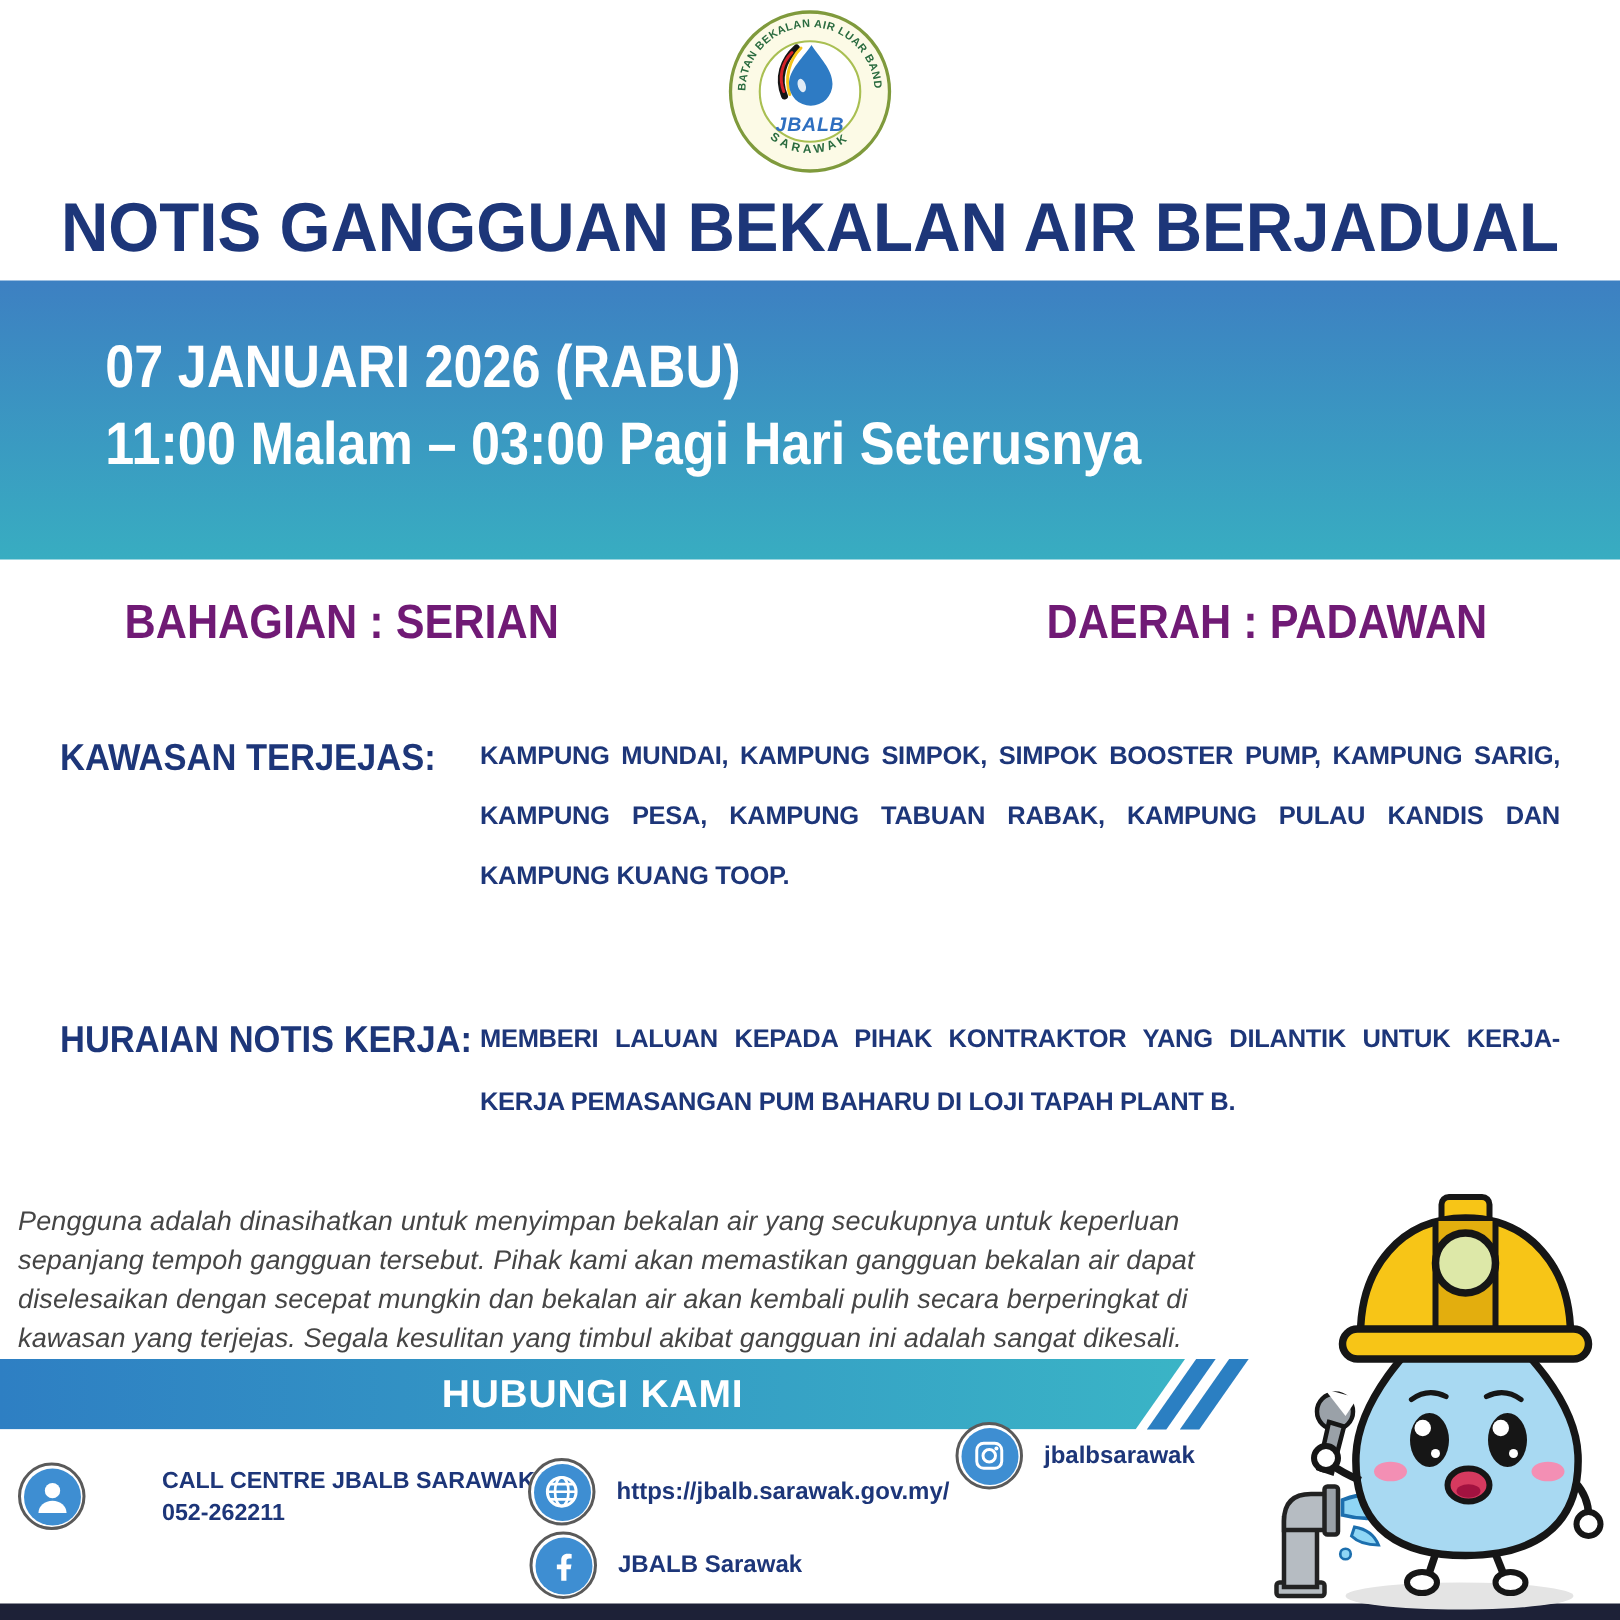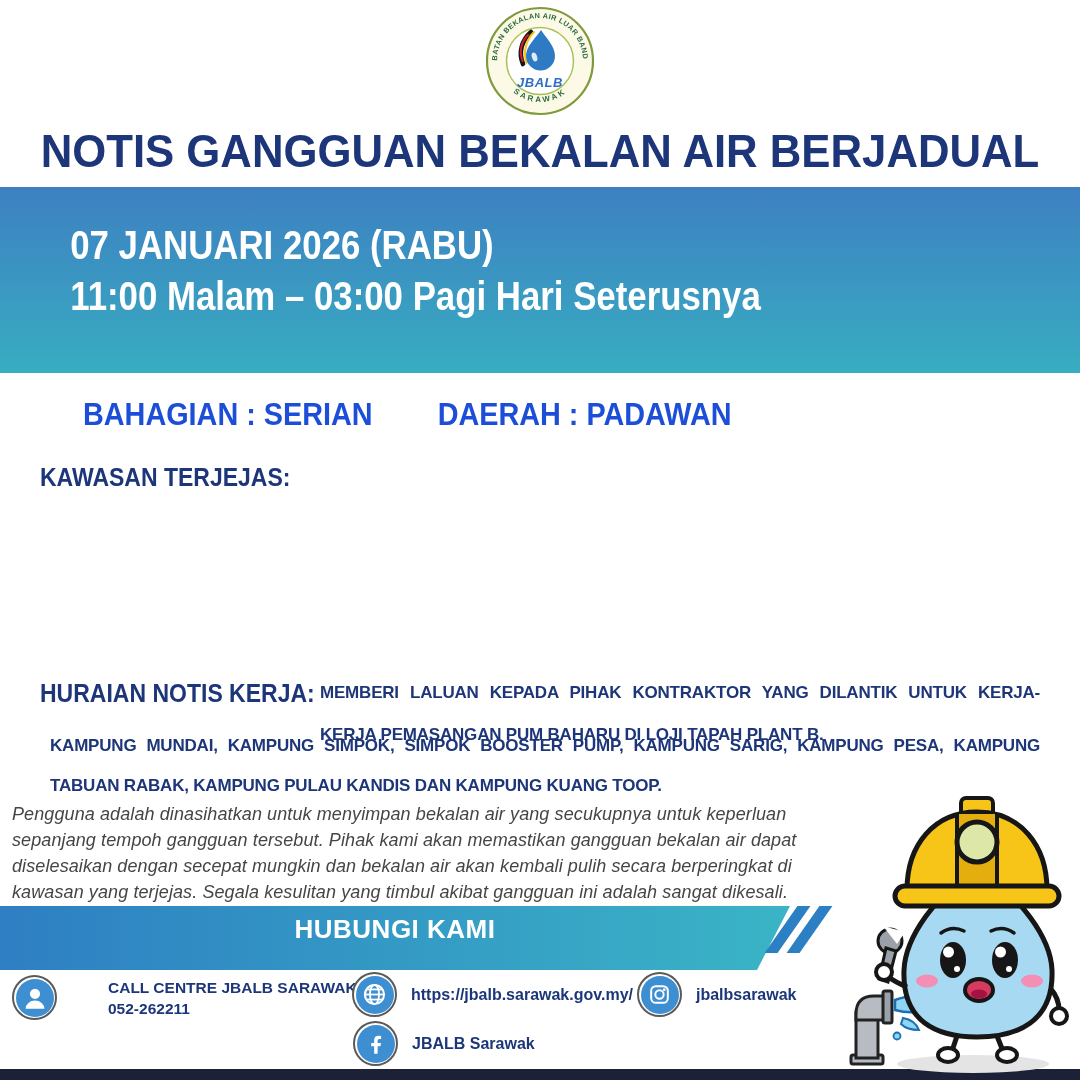--- a/index.html
+++ b/index.html
@@ -18,47 +18,47 @@
   }
   
   .band {
     position:absolute; top:187px; left:0; width:100%; height:186px;
     background:linear-gradient(180deg, #3d80c2 0%, #38adc1 100%);
     color:#ffffff; text-align:left; padding-top:33px;
   }
   .band-line { font-size:40px; font-weight:bold; line-height:51px;
     transform:scaleX(0.87); transform-origin:center; white-space:nowrap; }
   
-  .region-row { position:absolute; top:396px; left:0; width:100%; padding:0 60px 0 83px;
-    display:flex; justify-content:flex-start; color:#1d4ed8; }
+  .region-row { position:absolute; top:396px; left:0; width:100%; padding:0 88px 0 83px;
+    display:flex; justify-content:space-between; color:#701a75; }
   .region-left  { font-size:32px; font-weight:bold; transform:scaleX(0.9); transform-origin:left; white-space:nowrap; }
   .region-right { font-size:32px; font-weight:bold; transform:scaleX(0.9); transform-origin:right; white-space:nowrap; }
   
   .detail { position:absolute; left:40px; width:1000px; display:flex; color:#1d3679; }
-  .detail.kawasan { top:456px;flex-direction:column; }
+  .detail.kawasan { top:484px; }
   .detail.huraian { top:672px; }
   .detail-label {
     width:270px; flex:0 0 270px; display:flex; justify-content:space-between;
     font-size:25px; font-weight:bold; padding-top:7px;
     transform:scaleX(0.92); transform-origin:left; white-space:nowrap;
   }
   .detail-value {
     flex:1; margin-left:10px; font-size:17px; font-weight:bold;
     line-height:40px; text-align:justify; letter-spacing:-0.2px;
   }
   .detail.huraian .detail-value { line-height:42px; }
   
   .advisory {
     position:absolute; top:801px; left:12px; width:792px;
     font-size:18px; font-style:italic; color:#454545; line-height:26px;
     letter-spacing:0.1px;
   }
   
   .contact-bar {
-    position:absolute; top:906px; left:0; width:790px; height:64px;
+    position:absolute; top:906px; left:0; width:790px; height:47px;
     background:linear-gradient(90deg, #2e7fc3 0%, #3ab4c6 100%);
     clip-path:polygon(0 0, 100% 0, calc(100% - 33px) 100%, 0 100%);
     color:#ffffff; text-align:center; line-height:47px;
     font-size:26px; font-weight:bold; letter-spacing:0.5px;
   }
   .slash { position:absolute; top:906px; width:13px; height:47px;
     background:#2b7fc2; transform:skewX(-35deg); }
   .slash.s1 { left:781px; }
   .slash.s2 { left:803px; }
   
@@ -70,21 +70,21 @@
   }
   .blue-circle {
     width:38px; height:38px; border-radius:50%; background:#3e8ed2;
     display:flex; align-items:center; justify-content:center;
   }
   .contact-text { font-weight:bold; font-size:16px; margin-left:14px; white-space:nowrap; }
   .call-item { left:12px; top:975px;gap:36px; }
   .call-text { font-size:15.5px; line-height:21px; margin-left:15px; font-weight:bold; }
   .web-item { left:352px; top:972px; }
   .fb-item { left:353px; top:1021px; }
-  .ig-item { left:637px; top:972px; }
+  .ig-item { left:637px; top:948px; }
   
   .footer-strip { position:absolute; left:0; top:1069px; width:100%; height:11px; background:#1d2137; }
   
   .mascot { position:absolute; left:845px; top:790px; width:235px; height:290px; }
 </style>
 </head>
 <body>
 
 <div class="page">
 

